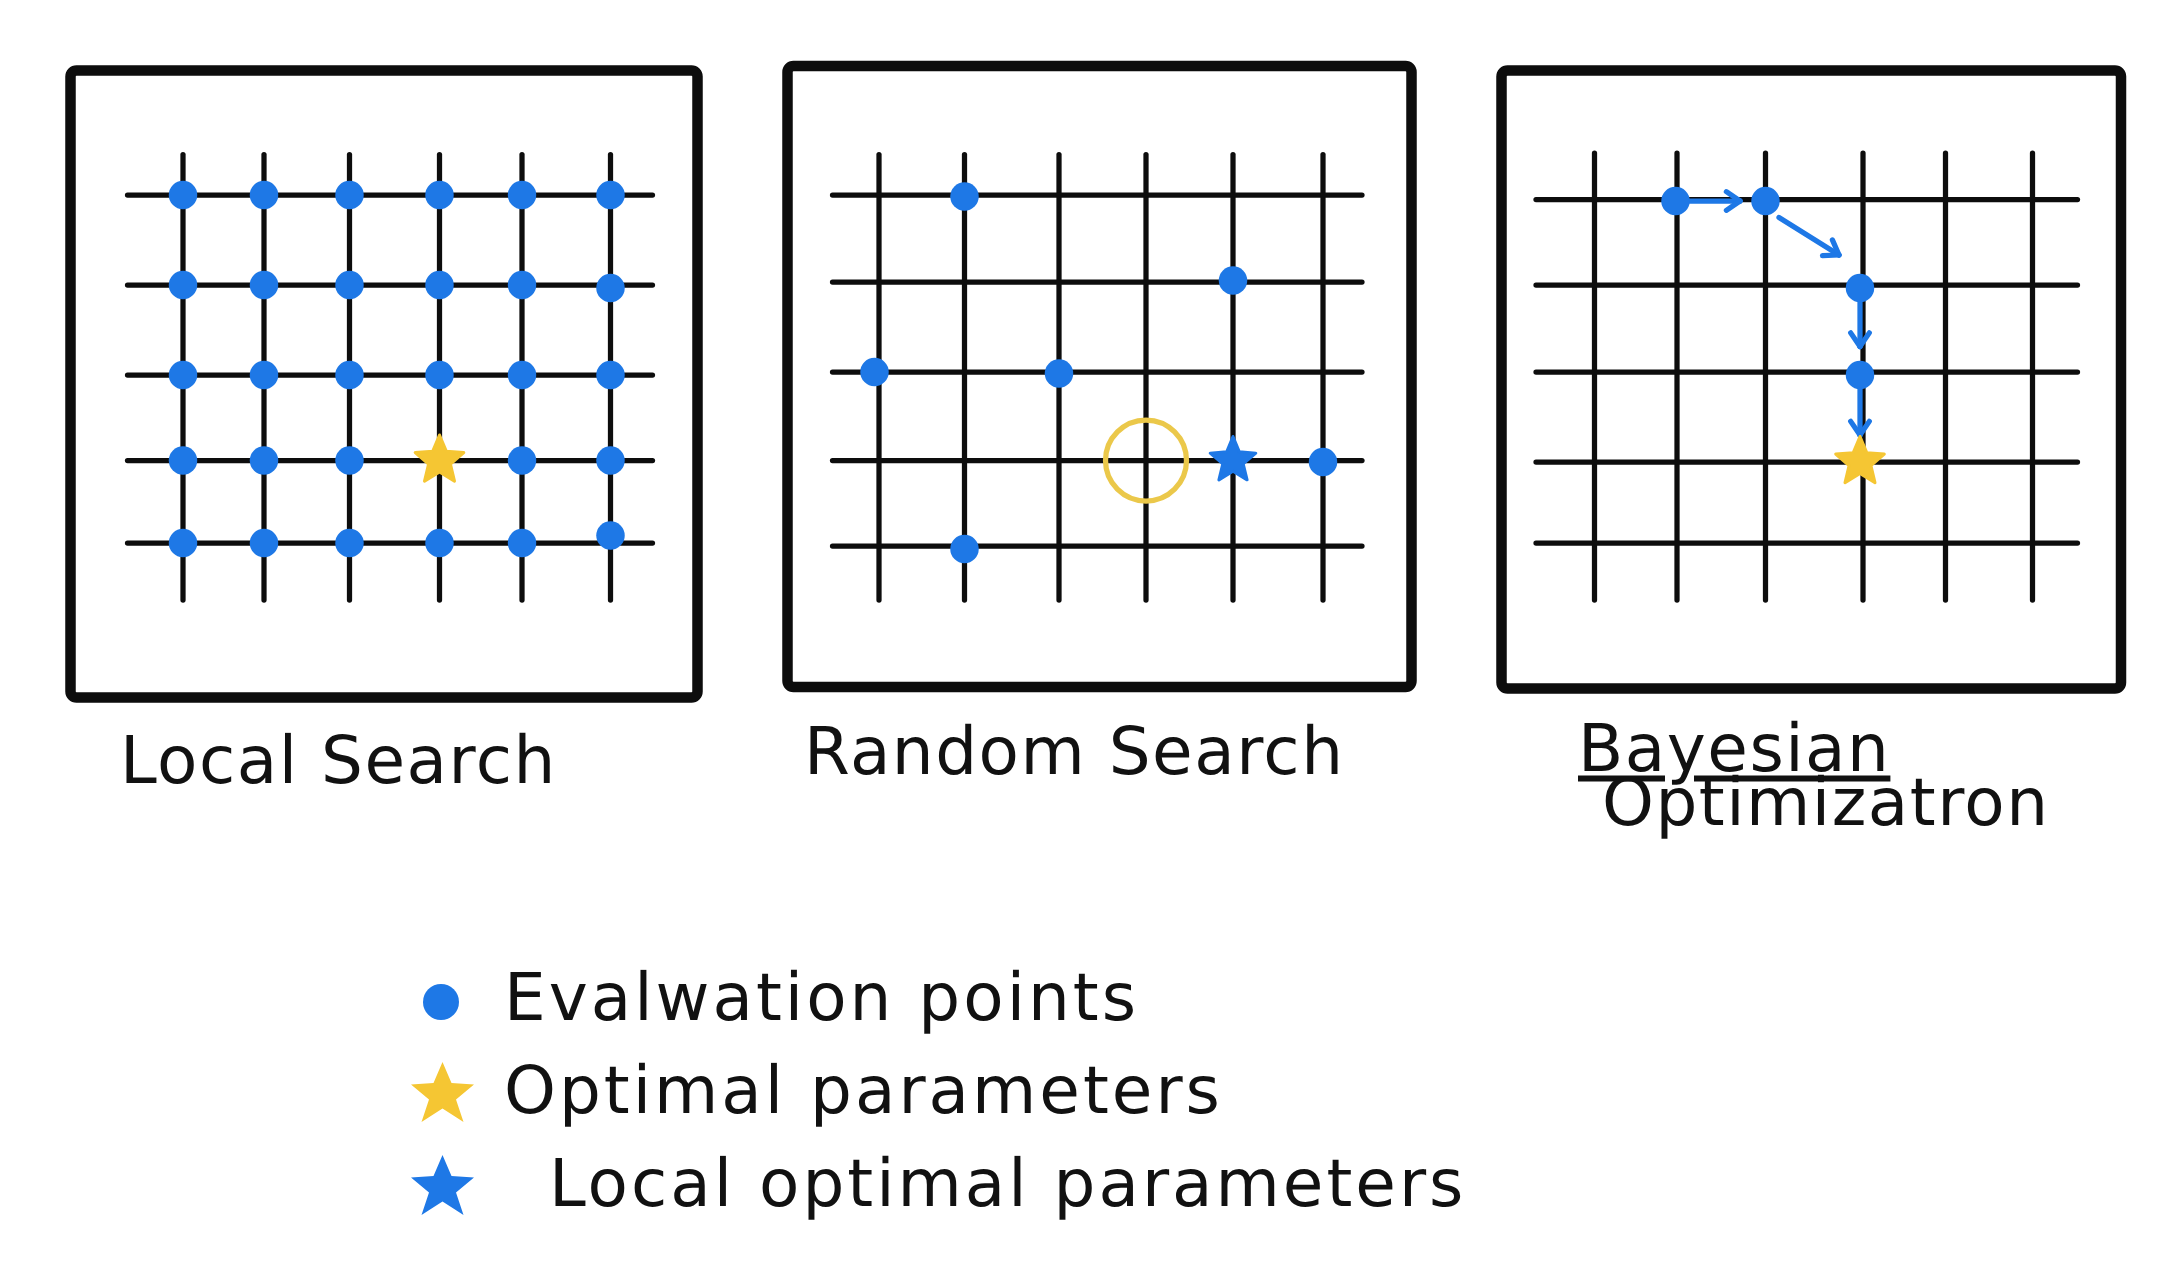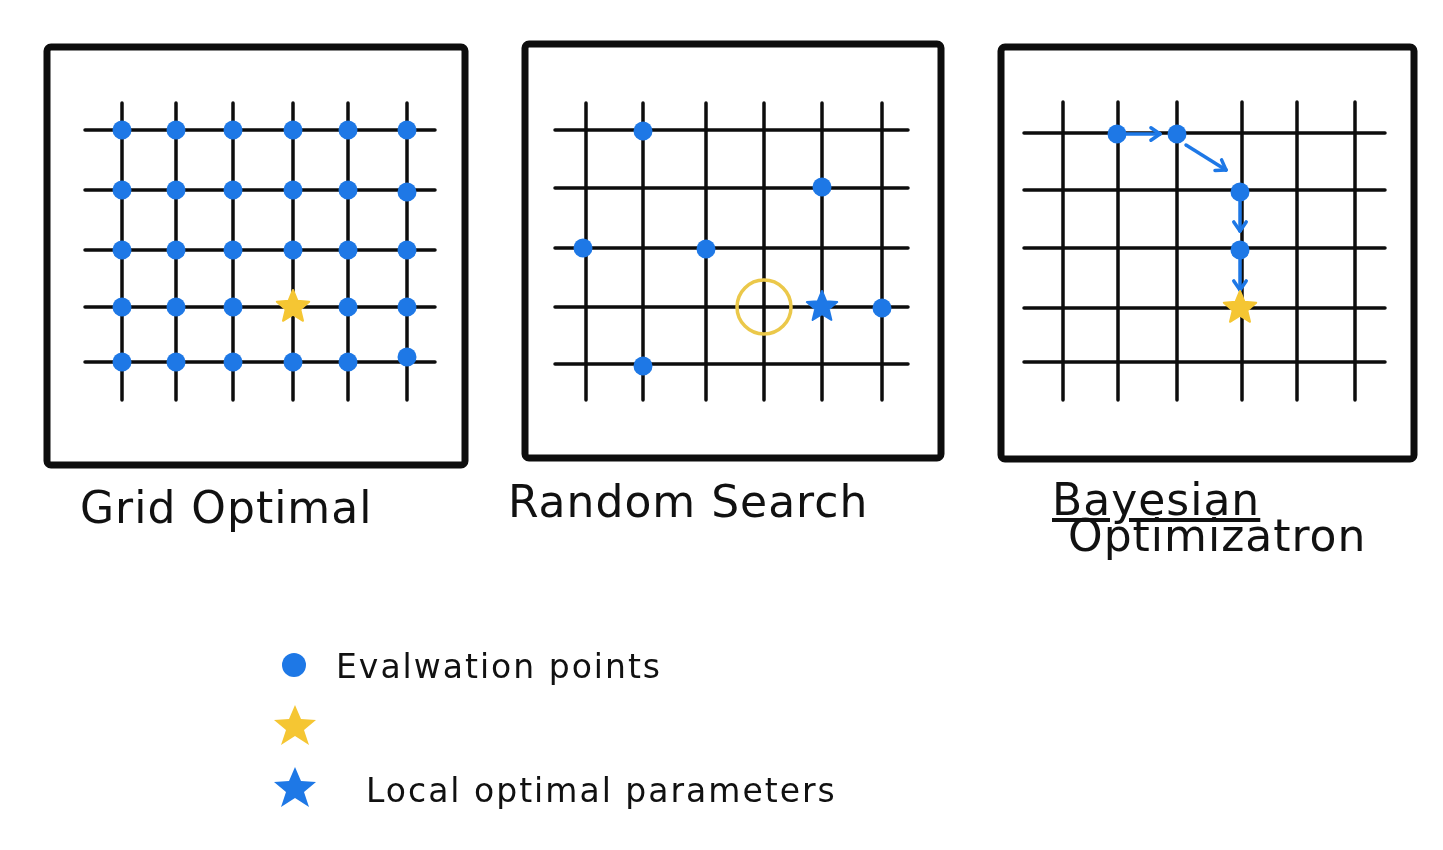--- a/index.html
+++ b/index.html
@@ -1,22 +1,22 @@
 <!DOCTYPE html>
 <html><head>
 <meta charset="utf-8">
 <style>
   html, body { margin: 0; padding: 0; background: #ffffff; }
   body { width: 1443px; height: 850px; position: relative; overflow: hidden;
          font-family: "DejaVu Sans", sans-serif; }
   svg.canvas { position: absolute; left: 0; top: 0; }
   .caption { position: absolute; color: #111; font-family: "DejaVu Sans", sans-serif;
              font-size: 44px; line-height: 48px; letter-spacing: 1px; white-space: nowrap; }
-  .legend-row { position: absolute; display: flex; align-items: flex-end; gap: 18px;
-                font-family: "DejaVu Sans", sans-serif; font-size: 33px; color: #111; letter-spacing: 2px; white-space: nowrap; }
+  .legend-row { position: absolute; display: flex; align-items: center; gap: 18px;
+                font-family: "DejaVu Sans", sans-serif; font-size: 44px; color: #111; letter-spacing: 2px; white-space: nowrap; }
   .legend-icon { width: 46px; height: 46px; display: inline-block; }
 </style>
 </head>
 <body>
 
 <svg class="canvas" id="canvas" width="1443" height="850" viewBox="0 0 1443 850">
     <rect x="47" y="47" width="418" height="418" rx="4" fill="none" stroke="#0d0d0d" stroke-width="7"></rect>
     <line x1="122" y1="103" x2="122" y2="400" stroke="#0d0d0d" stroke-width="3.5" stroke-linecap="round"></line>
     <line x1="176" y1="103" x2="176" y2="400" stroke="#0d0d0d" stroke-width="3.5" stroke-linecap="round"></line>
     <line x1="233" y1="103" x2="233" y2="400" stroke="#0d0d0d" stroke-width="3.5" stroke-linecap="round"></line>
@@ -102,34 +102,35 @@
     <line x1="1240" y1="259" x2="1240" y2="290" stroke="#1e78e6" stroke-width="3.5" stroke-linecap="round"></line>
     <line x1="1240" y1="290" x2="1246.2110672073454" y2="280.92130823599354" stroke="#1e78e6" stroke-width="3.5" stroke-linecap="round"></line>
     <line x1="1240" y1="290" x2="1233.7889327926546" y2="280.92130823599354" stroke="#1e78e6" stroke-width="3.5" stroke-linecap="round"></line>
     <circle cx="1117" cy="134" r="9.5" fill="#1e78e6"></circle>
     <circle cx="1177" cy="134" r="9.5" fill="#1e78e6"></circle>
     <circle cx="1240" cy="192" r="9.5" fill="#1e78e6"></circle>
     <circle cx="1240" cy="250" r="9.5" fill="#1e78e6"></circle>
     <polygon points="1240.0,291.0 1244.5,301.8 1256.2,302.7 1247.3,310.4 1250.0,321.8 1240.0,315.6 1230.0,321.8 1232.7,310.4 1223.8,302.7 1235.5,301.8" fill="#f5c633" stroke-linejoin="round" stroke="#f5c633" stroke-width="2"></polygon>
   </svg>
 
-<div class="caption" style="left:80px; top:484px;">Grid Optimal</div>
-<div class="caption" style="left:508px; top:478px;">Random Search</div>
+<div class="caption" style="left:80px; top:484px;">Local Search</div>
+<div class="caption" style="left:536px; top:478px;">Random Search</div>
 <div class="caption" style="left:1052px; top:476px;text-decoration:underline;">Bayesian</div>
 <div class="caption" style="left:1068px; top:512px;">Optimizatron</div>
 
 <div class="legend-row" style="left:272px; top:640px;">
   <svg class="legend-icon" viewBox="0 0 46 46">
     <circle cx="22" cy="25" r="12" fill="#1e78e6"></circle>
   </svg>
   <span>Evalwation points</span>
 </div>
 <div class="legend-row" style="left:272px; top:702px;">
   <svg class="legend-icon" viewBox="0 0 46 46">
     <polygon points="23,3 29,17 44,18 32,28 37,43 23,34 9,43 14,28 2,18 17,17" fill="#f5c633"></polygon>
   </svg>
+  <span>Optimal parameters</span>
 </div>
 <div class="legend-row" style="left:272px; top:764px;gap:48px;">
   <svg class="legend-icon" viewBox="0 0 46 46">
     <polygon points="23,3 29,17 44,18 32,28 37,43 23,34 9,43 14,28 2,18 17,17" fill="#1e78e6"></polygon>
   </svg>
   <span>Local optimal parameters</span>
 </div>
 
 </body></html>

